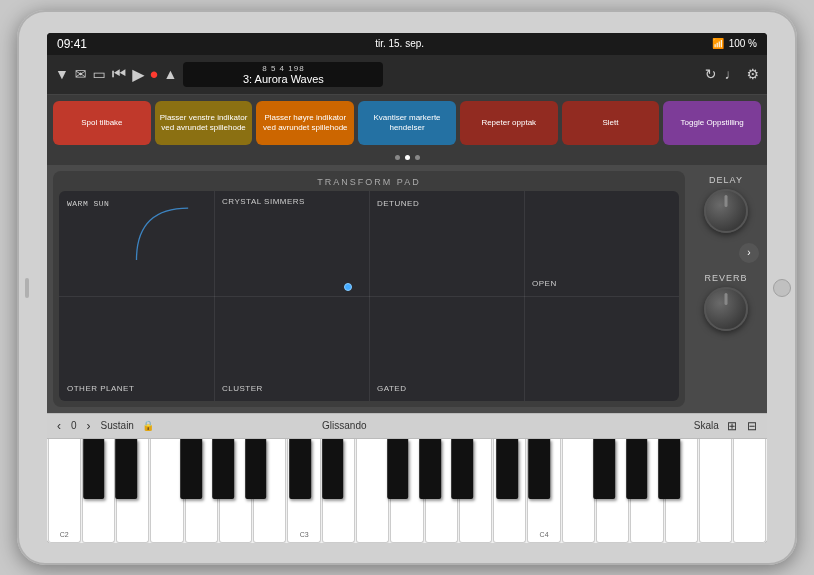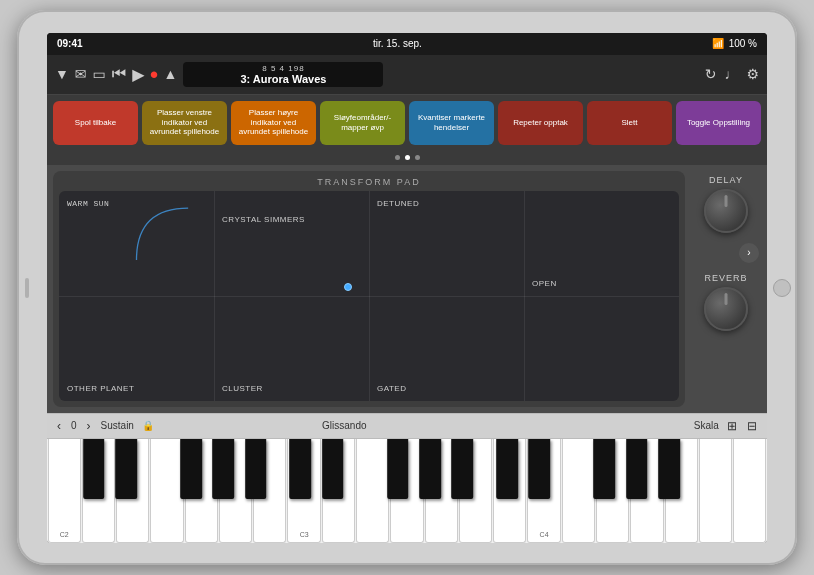--- a/index.html
+++ b/index.html
@@ -64,22 +64,22 @@
       background: #1a1a1a;
       height: 22px;
       display: flex;
       align-items: center;
       justify-content: space-between;
       padding: 0 10px;
       flex-shrink: 0;
     }
     .status-time {
       color: #fff;
-      font-size: 10px;
-      font-weight: 700;
+      font-size: 12px;
+      font-weight: 400;
     }
     .status-date {
       color: #fff;
       font-size: 10px;
     }
     .status-right {
       display: flex;
       align-items: center;
       gap: 4px;
     }
@@ -138,21 +138,21 @@
       max-width: 200px;
     }
     .track-info-top {
       color: #ccc;
       font-size: 8px;
       letter-spacing: 1px;
     }
     .track-info-name {
       color: #fff;
       font-size: 11px;
-      font-weight: 700;
+      font-weight: 400;
     }
 
     .toolbar-right {
       display: flex;
       align-items: center;
       gap: 8px;
       margin-left: auto;
     }
 
     
@@ -259,21 +259,21 @@
     .pad-label {
       color: #ccc;
       font-size: 8px;
       letter-spacing: 0.5px;
       font-weight: 500;
       position: absolute;
     }
 
     .pad-top-left { top: 8px; left: 8px; }
     .pad-top-center-left { top: 8px; left: 8px; font-family: Liberation Mono, monospace; }
-    .pad-top-center-right { top: 24px; left: 8px; }
+    .pad-top-center-right { top: 6px; left: 8px; }
     .pad-top-right { top: 8px; left: 8px; }
     .pad-bottom-left { bottom: 8px; left: 8px; }
     .pad-bottom-center-left { bottom: 8px; left: 8px; }
     .pad-bottom-center-right { bottom: 8px; left: 8px; }
     .pad-bottom-right { bottom: 8px; left: 8px; }
 
     
     .warm-sun-curve {
       position: absolute;
       bottom: 0;
@@ -535,23 +535,20 @@
 
     <div class="button-row">
       <div class="action-btn btn-red">
         <span>Spol tilbake</span>
       </div>
       <div class="action-btn btn-dark-yellow">
         <span>Plasser venstre indikator ved avrundet spillehode</span>
       </div>
       <div class="action-btn btn-orange">
         <span>Plasser høyre indikator ved avrundet spillehode</span>
-      </div>
-      <div class="action-btn btn-olive">
-        <span>Sløyfeområder/-mapper øvp</span>
       </div>
       <div class="action-btn btn-blue">
         <span>Kvantiser markerte hendelser</span>
       </div>
       <div class="action-btn btn-dark-red">
         <span>Repeter opptak</span>
       </div>
       <div class="action-btn btn-dark-red">
         <span>Slett</span>
       </div>

